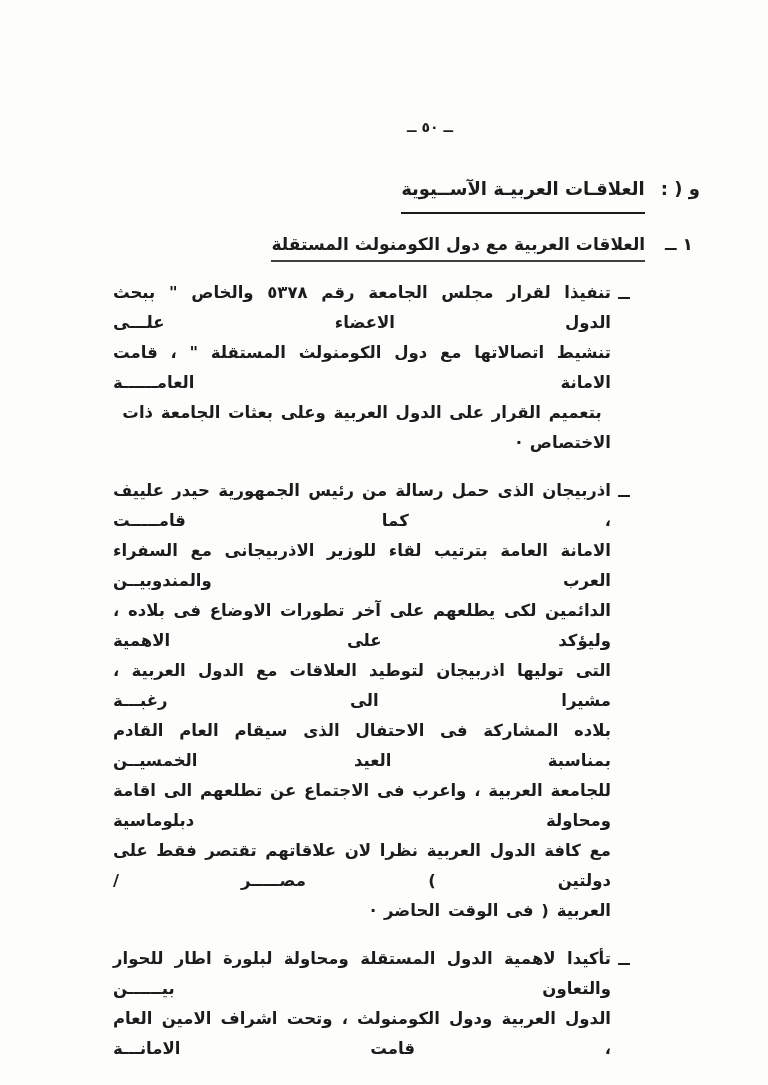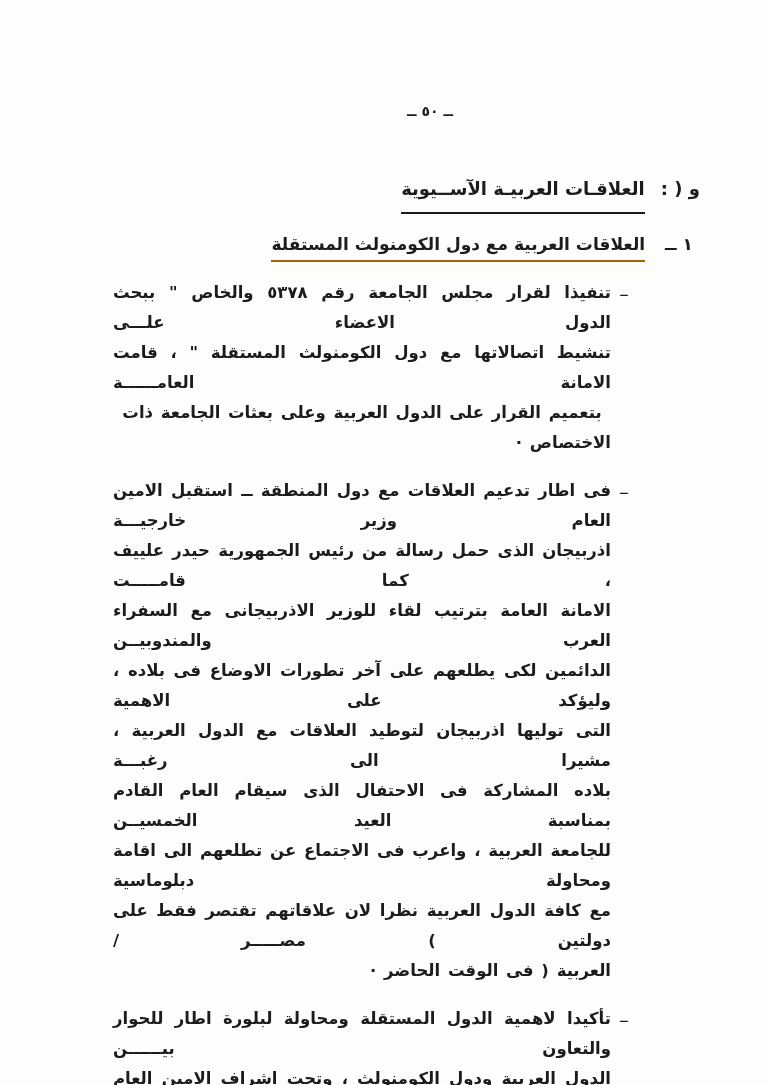--- a/index.html
+++ b/index.html
@@ -12,21 +12,21 @@
     width: 768px;
     height: 1085px;
     background: #fdfdfc;
     color: #1c1c1c;
     font-family: "DejaVu Sans", sans-serif;
     font-weight: 700;
     overflow: hidden;
   }
   .pageno {
     position: absolute;
-    top: 103px;
+    top: 119px;
     left: 395px;
     width: 70px;
     text-align: center;
     font-size: 14px;
     letter-spacing: 2px;
     white-space: nowrap;
   }
   .heading {
     position: absolute;
     top: 178px;
@@ -51,37 +51,37 @@
     font-size: 17px;
     white-space: nowrap;
   }
   .subheading .s-num {
     display: inline-block;
     margin-left: 14px;
   }
   .subheading .s-title {
     display: inline-block;
     padding-bottom: 6px;
-    border-bottom: 2px solid #a16207;
+    border-bottom: 2px solid #404040;
   }
   .content {
     position: absolute;
     top: 278px;
     left: 113px;
     width: 524px;
   }
   .bullet {
     display: flex;
     direction: rtl;
     margin-bottom: 18px;
   }
   .bullet .marker {
     flex: 0 0 26px;
     text-align: center;
-    font-size: 11px;
+    font-size: 17px;
     line-height: 30px;
   }
   .bullet .lines {
     flex: 1 1 auto;
     min-width: 0;
   }
   .line {
     direction: rtl;
     font-size: 16.5px;
     line-height: 30px;
@@ -118,21 +118,20 @@
     <div class="lines">
           <div class="line">تنفيذا لقرار مجلس الجامعة رقم ٥٣٧٨ والخاص " ببحث الدول الاعضاء علـــى</div>
           <div class="line">تنشيط اتصالاتها مع دول الكومنولث المستقلة " ، قامت الامانة العامــــــة</div>
           <div class="line last">بتعميم القرار على الدول العربية وعلى بعثات الجامعة ذات الاختصاص ·</div>
         </div>
   </div>
 
   <div class="bullet">
     <span class="marker">ــ</span>
     <div class="lines">
-          <div class="line">فى اطار تدعيم العلاقات مع دول المنطقة ــ استقبل الامين العام وزير خارجيـــة</div>
           <div class="line">اذربيجان الذى حمل رسالة من رئيس الجمهورية حيدر علييف ، كما قامـــــت</div>
           <div class="line">الامانة العامة بترتيب لقاء للوزير الاذربيجانى مع السفراء العرب والمندوبيــن</div>
           <div class="line">الدائمين لكى يطلعهم على آخر تطورات الاوضاع فى بلاده ، وليؤكد على الاهمية</div>
           <div class="line">التى توليها اذربيجان لتوطيد العلاقات مع الدول العربية ، مشيرا الى رغبـــة</div>
           <div class="line">بلاده المشاركة فى الاحتفال الذى سيقام العام القادم بمناسبة العيد الخمسيــن</div>
           <div class="line">للجامعة العربية ، واعرب فى الاجتماع عن تطلعهم الى اقامة ومحاولة دبلوماسية</div>
           <div class="line">مع كافة الدول العربية نظرا لان علاقاتهم تقتصر فقط على دولتين ) مصـــــر /</div>
           <div class="line last">العربية ( فى الوقت الحاضر ·</div>
         </div>
   </div>

